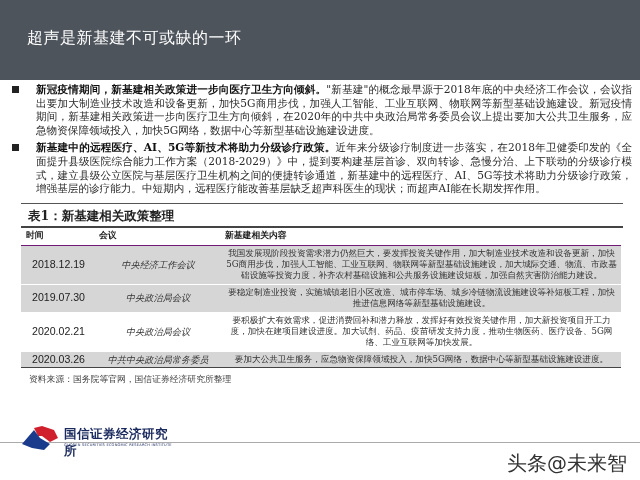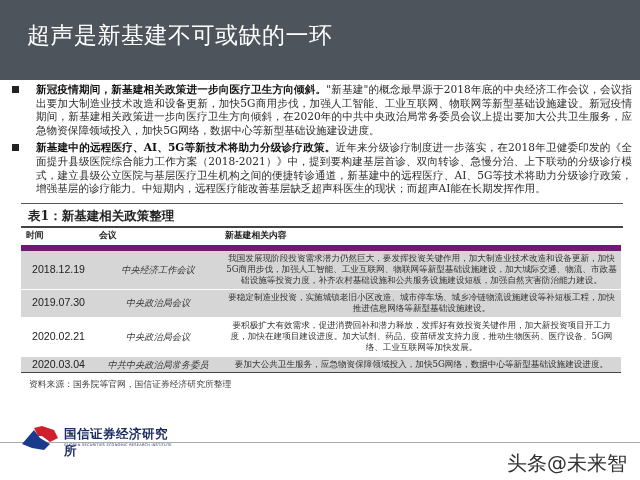--- a/index.html
+++ b/index.html
@@ -8,22 +8,22 @@
       background: #ffffff;
       font-family: "DejaVu Serif", "Liberation Serif", serif;
       color: #222;
       position: relative;
     }
     .header {
       position: absolute; left: 0; top: 0; width: 640px; height: 80px;
       background: #4e545c;
     }
     .header .title {
-      position: absolute; left: 27px; top: 20px;
-      color: #ffffff; font-size: 23px; letter-spacing: 0.5px;
+      position: absolute; left: 27px; top: 28px;
+      color: #ffffff; font-size: 16px; letter-spacing: 0.5px;
       font-family: "DejaVu Serif", serif; font-weight: normal;
     }
     .bullets {
       position: absolute; left: 10px; top: 80px; width: 622px;
     }
     .bullet {
       position: relative; padding-left: 26px;
       font-size: 10.6px; line-height: 13.6px; color: #2a2a2a;
       text-align: justify; margin-top: 3px;
     }
@@ -43,21 +43,21 @@
       height: 22px; line-height: 24px; padding-left: 7px;
     }
     .table-caption-line { height: 1.5px; background: #444; }
     table {
       border-collapse: collapse; width: 600px; font-size: 8.6px;
       table-layout: fixed;
     }
     th {
       text-align: left; font-weight: bold; font-size: 8.8px;
       height: 17px; padding: 0 0 0 5px; color: #222;
-      border-bottom: 6px solid #701a75;
+      border-bottom: 1px solid #701a75;
     }
     td {
       vertical-align: middle; padding: 2px 3px 2px 5px; color: #333;
       line-height: 11.4px;
       text-align: center;
     }
     td.date {
       font-family: "Liberation Sans", sans-serif; font-size: 10.6px;
       color: #222; 
     }
@@ -96,21 +96,21 @@
   <div class="title">超声是新基建不可或缺的一环</div>
 </div>
 
 <div class="bullets">
   <div class="bullet">
     <span class="sq"></span>
     <span class="bold">新冠疫情期间，新基建相关政策进一步向医疗卫生方向倾斜。</span><span>"新基建"的概念最早源于2018年底的中央经济工作会议，会议指出要加大制造业技术改造和设备更新，加快5G商用步伐，加强人工智能、工业互联网、物联网等新型基础设施建设。新冠疫情期间，新基建相关政策进一步向医疗卫生方向倾斜，在2020年的中共中央政治局常务委员会议上提出要加大公共卫生服务，应急物资保障领域投入，加快5G网络，数据中心等新型基础设施建设进度。</span>
   </div>
   <div class="bullet">
     <span class="sq"></span>
-    <span class="bold">新基建中的远程医疗、AI、5G等新技术将助力分级诊疗政策。</span><span>近年来分级诊疗制度进一步落实，在2018年卫健委印发的《全面提升县级医院综合能力工作方案（2018-2021）》中，提到要构建基层首诊、双向转诊、急慢分治、上下联动的分级诊疗模式，建立县级公立医院与基层医疗卫生机构之间的便捷转诊通道，新基建中的远程医疗、AI、5G等技术将助力分级诊疗政策，增强基层的诊疗能力。中短期内，远程医疗能改善基层缺乏超声科医生的现状；而超声AI能在长期发挥作用。</span>
+    <span class="bold">新基建中的远程医疗、AI、5G等新技术将助力分级诊疗政策。</span><span>近年来分级诊疗制度进一步落实，在2018年卫健委印发的《全面提升县级医院综合能力工作方案（2018-2029）》中，提到要构建基层首诊、双向转诊、急慢分治、上下联动的分级诊疗模式，建立县级公立医院与基层医疗卫生机构之间的便捷转诊通道，新基建中的远程医疗、AI、5G等技术将助力分级诊疗政策，增强基层的诊疗能力。中短期内，远程医疗能改善基层缺乏超声科医生的现状；而超声AI能在长期发挥作用。</span>
   </div>
 </div>
 
 <div class="table-wrap">
   <div class="table-top-line"></div>
   <div class="table-caption">表1：新基建相关政策整理</div>
   <div class="table-caption-line"></div>
   <table>
     <colgroup>
       <col style="width:73px">
@@ -134,21 +134,21 @@
         <td class="date">2019.07.30</td>
         <td class="meeting">中央政治局会议</td>
         <td>要稳定制造业投资，实施城镇老旧小区改造、城市停车场、城乡冷链物流设施建设等补短板工程，加快推进信息网络等新型基础设施建设。</td>
       </tr>
       <tr class="row">
         <td class="date">2020.02.21</td>
         <td class="meeting">中央政治局会议</td>
         <td>要积极扩大有效需求，促进消费回补和潜力释放，发挥好有效投资关键作用，加大新投资项目开工力度，加快在建项目建设进度。加大试剂、药品、疫苗研发支持力度，推动生物医药、医疗设备、5G网络、工业互联网等加快发展。</td>
       </tr>
       <tr class="row shade last">
-        <td class="date">2020.03.04</td>
+        <td class="date">2020.03.26</td>
         <td class="meeting">中共中央政治局常务委员</td>
         <td>要加大公共卫生服务，应急物资保障领域投入，加快5G网络，数据中心等新型基础设施建设进度。</td>
       </tr>
     </tbody>
   </table>
   <div class="source">资料来源：国务院等官网，国信证券经济研究所整理</div>
 </div>
 
 <div class="footer-line"></div>
 

